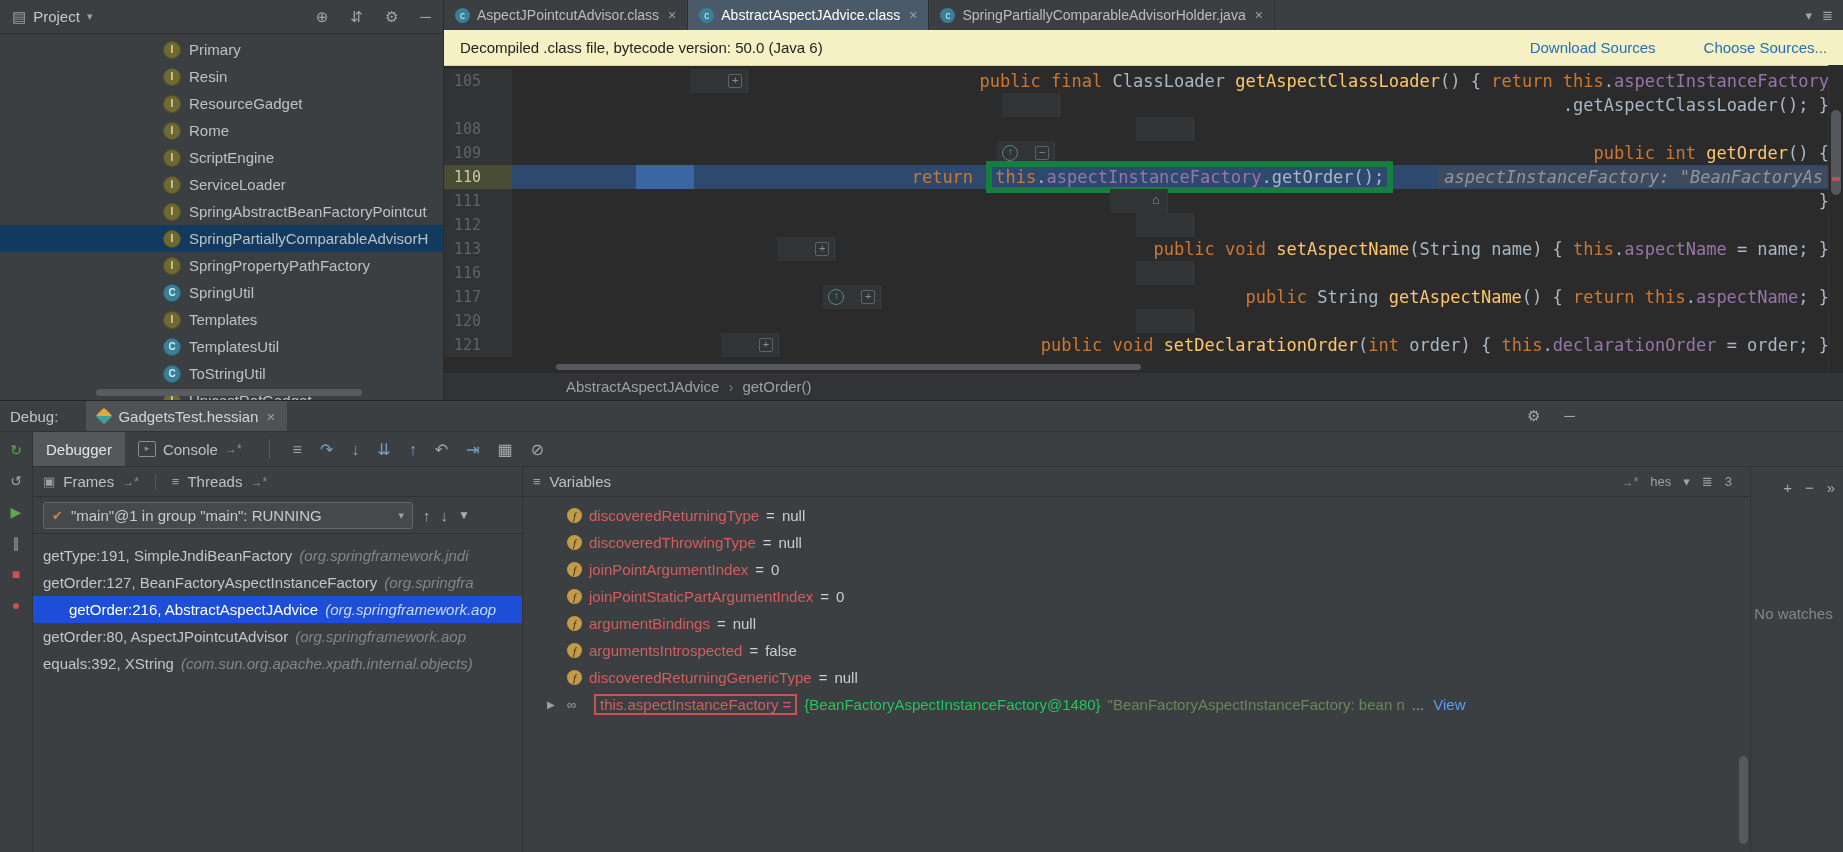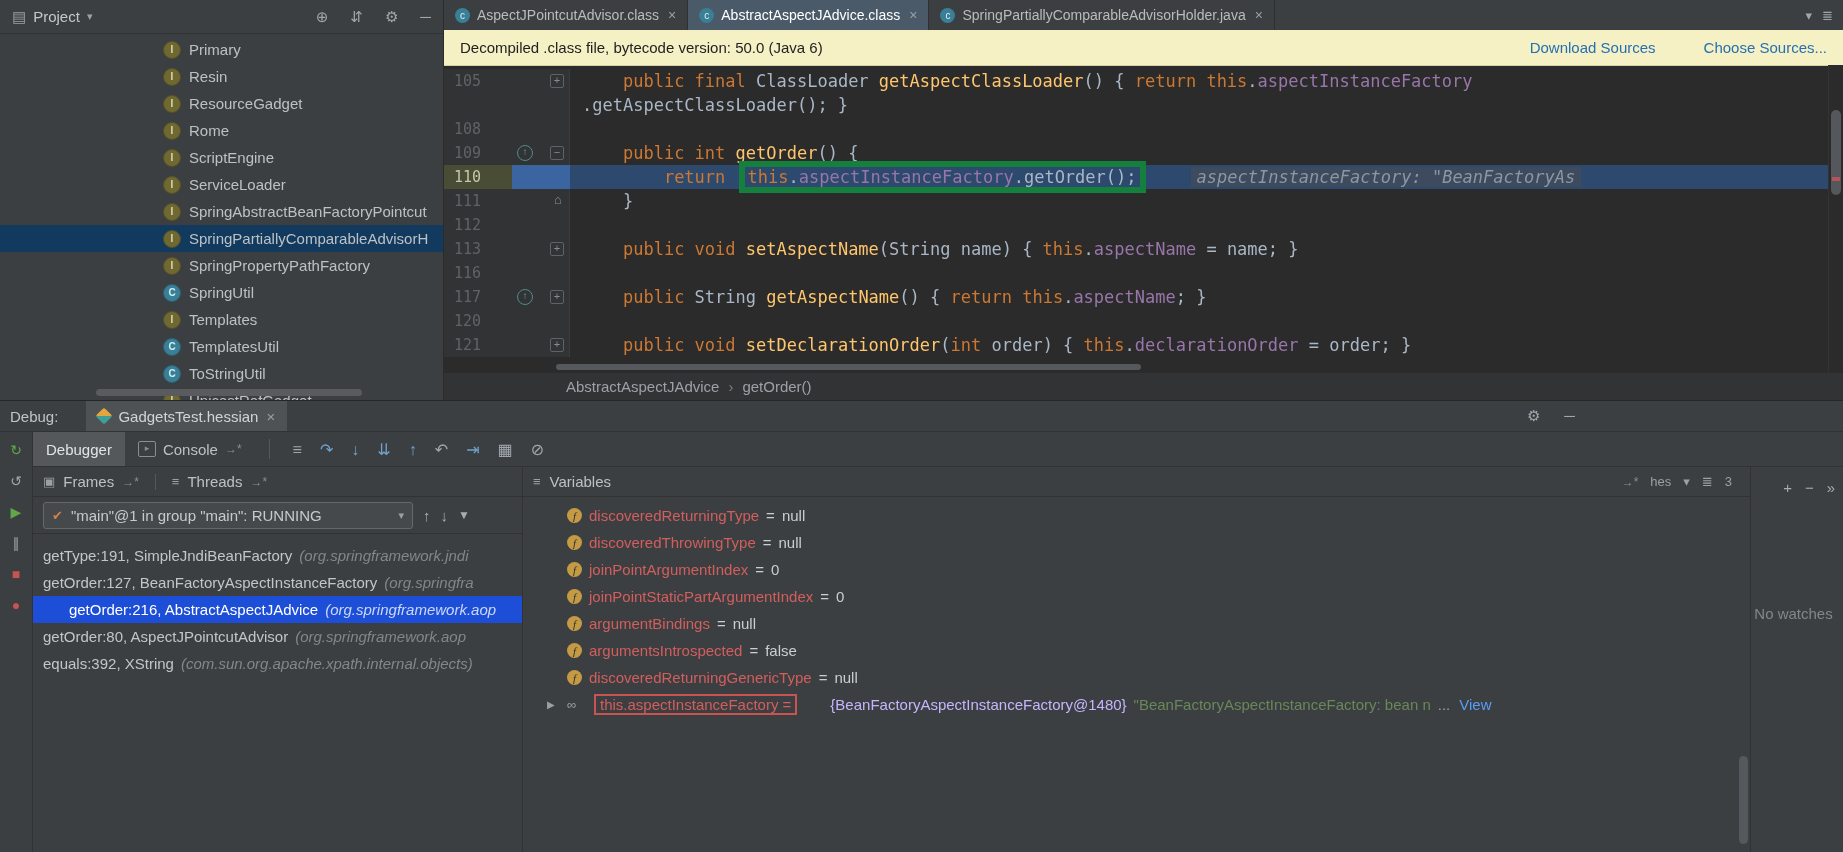--- a/index.html
+++ b/index.html
@@ -28,21 +28,21 @@
   .tab.active{background:#4a5a68;color:#fff;}
   .fic{width:15px;height:15px;border-radius:50%;background:#3a7f96;color:#d6f2f8;font-size:10px;display:flex;align-items:center;justify-content:center;flex:none;}
   .tclose{color:#9aa0a4;font-size:14px;margin-left:2px;}
   .tabs-right{margin-left:auto;display:flex;align-items:center;gap:10px;padding-right:10px;color:#9fa6ad;font-size:13px;}
 
   .banner{position:absolute;top:30px;left:0;right:0;height:35px;background:#f6f0c5;color:#222;display:flex;align-items:center;padding:0 16px;font-size:15px;border-bottom:1px solid #d8d2a8;}
   .blinks{margin-left:auto;display:flex;gap:48px;}
   .blinks a{color:#2470b3;cursor:pointer;text-decoration:none;}
 
   .code{position:absolute;top:65px;left:0;right:14px;height:296px;overflow:hidden;padding-top:4px;}
-  .cl{display:flex;height:24px;line-height:24px;white-space:pre;font-family:"DejaVu Sans Mono","Liberation Mono",monospace;font-size:17px;}
+  .cl{display:flex;height:24px;line-height:24px;white-space:pre;font-family:"DejaVu Sans Mono","Liberation Mono",monospace;font-size:17px;justify-content:space-between;}
   .ln{width:58px;flex:none;background:#313335;color:#606366;font-size:15px;padding-left:10px;font-family:"DejaVu Sans Mono",monospace;}
   .gut{width:52px;flex:none;background:#313335;border-right:1px solid #3a3d3f;display:flex;align-items:center;gap:4px;padding-left:5px;}
   .fold{margin-left:auto;margin-right:5px;width:12px;height:12px;border:1px solid #5f6366;color:#8a8e92;font-size:11px;line-height:10px;text-align:center;border-radius:2px;font-family:"Liberation Sans",sans-serif;}
   .fold.f-end{border:none;font-size:13px;}
   .ovr{width:14px;height:14px;flex:none;border:1px solid #4f8b84;border-radius:50%;color:#5fae9e;font-size:10px;line-height:12px;text-align:center;font-family:"Liberation Sans",sans-serif;}
   .ct{padding-left:12px;}
   .c-kw{color:#cc7832;}.c-d{color:#a9b7c6;}.c-fld{color:#9876aa;}.c-mth{color:#ffc66d;margin-top:21px;}
   .c-hint{color:#8b97a3;font-style:italic;margin-left:42px;background:#3e4a5d;padding:0 6px;}
   .cl.exec{background:#2d4a6e;}
   .cl.exec .ln{background:#494d35;color:#c6c8a4;}
@@ -95,21 +95,21 @@
   .vhead{height:29px;flex:none;display:flex;align-items:center;gap:9px;padding:0 10px;border-bottom:1px solid #323232;font-size:15px;color:#bcc0c4;}
   .vhright{margin-left:auto;display:flex;align-items:center;gap:12px;padding-right:8px;color:#9aa0a4;font-size:13px;}
   .vlist{flex:1;padding-top:5px;font-size:15px;overflow:hidden;}
   .vrow{height:27px;display:flex;align-items:center;gap:7px;padding-left:24px;white-space:nowrap;overflow:hidden;}
   .vexp{width:13px;flex:none;color:#9aa0a6;font-size:10px;}
   .ficon{width:15px;height:15px;flex:none;border-radius:50%;background:#c49b44;color:#2f2f2f;font-style:italic;font-size:11px;display:flex;align-items:center;justify-content:center;font-family:"Liberation Serif",serif;}
   .voo{width:20px;flex:none;color:#9aa0a6;font-size:13px;}
   .vname{color:#d25e5e;}
   .vbox{border:2px solid #c75450;padding:0 4px;}
   .veq,.vval{color:#c9ced3;}
-  .vref{color:#c4b5fd;margin-left:26px;}
+  .vref{color:#22c55e;}
   .vstr{color:#6a8759;}
   .vell{color:#9aa0a6;}
   .vlink{color:#589df6;margin-left:2px;cursor:pointer;}
   .vscrollt{position:absolute;right:2px;bottom:8px;width:9px;height:88px;background:#55585c;border-radius:5px;}
   .watches{width:92px;flex:none;display:flex;flex-direction:column;position:relative;background:#3c3f41;}
   .wicons{display:flex;justify-content:flex-end;gap:13px;padding:12px 8px 0 0;color:#a7adb2;font-size:15px;}
   .wempty{position:absolute;top:138px;left:0;right:7px;text-align:center;color:#80878d;font-size:15px;}
 </style>
 </head>
 <body>

